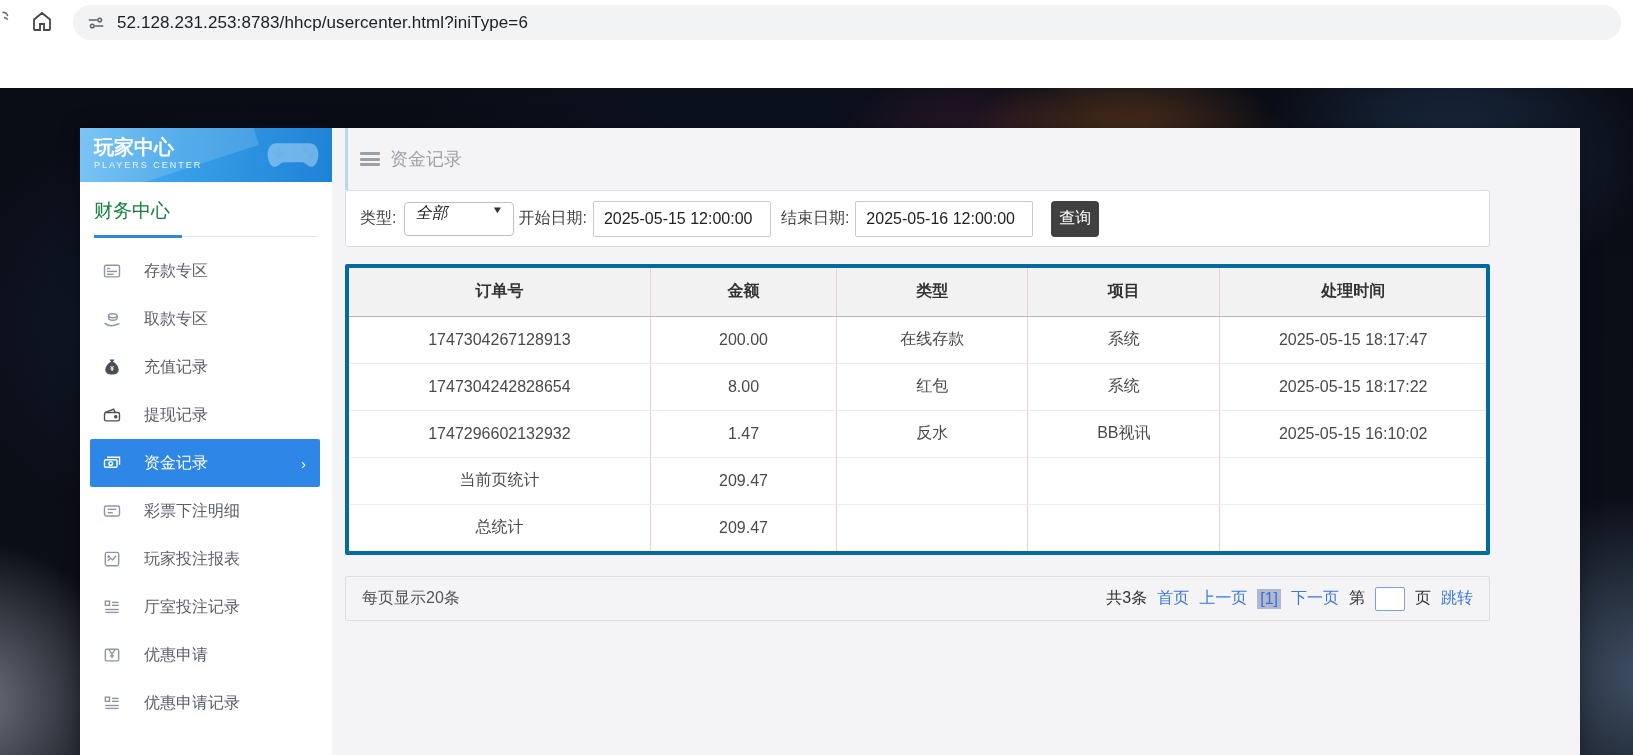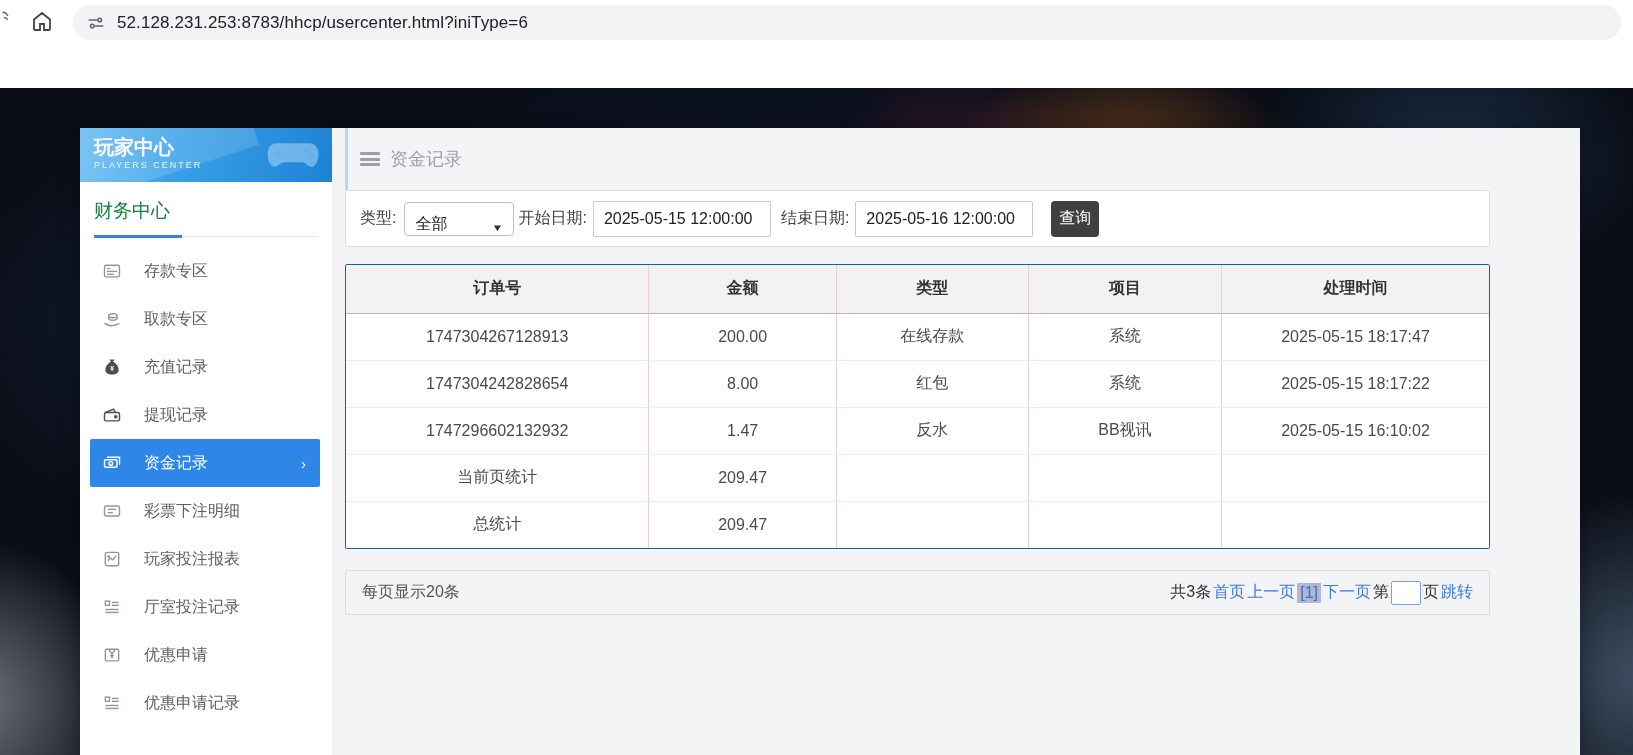--- a/index.html
+++ b/index.html
@@ -63,42 +63,42 @@
   .page-header { height:62px; display:flex; align-items:center; border-left:3px solid #b5d9f5;
                  padding-left:12px; margin-top:0; }
   .burger { width:20px; height:14px; display:flex; flex-direction:column; justify-content:space-between; margin-right:10px; }
   .burger i { display:block; height:3px; background:#9aa0a6; border-radius:1px; }
   .page-title { color:#9aa0a6; font-size:18px; }
 
   .filter-box { background:#fff; border:1px solid #ddd; border-radius:3px; height:57px;
                 display:flex; align-items:center; padding:16px 14px; }
   .f-label { color:#444; font-size:16px; }
   .f-select { width:110px; height:34px; border:1px solid #bfbfbf; border-radius:4px; background:#fff;
-              display:flex; align-items:flex-end; padding:0 10px; margin:0 4px 0 8px; font-size:16px; color:#222;
-              justify-content:space-between; cursor:pointer; }
+              display:flex; align-items:flex-start; padding:0 10px; margin:0 4px 0 8px; font-size:16px; color:#222;
+              justify-content:space-between; cursor:pointer;font-style:italic; }
   .f-select .car { font-size:12px; color:#333; transform:scaleY(.8); }
   .f-input { width:178px; height:36px; border:1px solid #c9c9c9; border-radius:2px; font-size:16px;
              color:#222; padding:0 10px; margin:0 10px 0 6px; font-family:"Liberation Sans",sans-serif; }
   .btn-query { width:48px; height:36px; background:#404040; color:#fff; border:none; border-radius:4px;
                font-size:16px; cursor:pointer; margin-left:8px; }
 
-  .grid { margin-top:17px; border:1px solid #0369a1; background:#fff; border-radius:2px; }
+  .grid { margin-top:17px; border:4px solid #0369a1; background:#fff; border-radius:2px; }
   table { width:100%; border-collapse:collapse; table-layout:fixed; }
   th { background:#f2f2f3; color:#333; font-size:16px; font-weight:bold; height:48px;
        border-right:1px solid #f2cfcf; border-bottom:1px solid #b9b9b9; }
   th:last-child { border-right:none; }
   td { height:47px; text-align:center; font-size:16px; color:#4a4a4a;
        border-right:1px solid #f2cfcf; border-bottom:1px solid #ececec; background:#fff; }
   td:last-child { border-right:none; }
   tr:last-child td { border-bottom:none; }
   col.c1{width:26.5%} col.c2{width:16.4%} col.c3{width:16.8%} col.c4{width:16.9%} col.c5{width:23.4%}
 
   .pager { margin-top:21px; height:45px; background:#f4f4f6; border:1px solid #ddd; border-radius:2px;
            display:flex; align-items:center; padding:0 16px; font-size:16px; color:#555; }
-  .pager-right { margin-left:auto; display:flex; align-items:center; gap:2px; color:#333;justify-content:flex-end; }
+  .pager-right { margin-left:auto; display:flex; align-items:center; gap:10px; color:#333;justify-content:flex-end; }
   .plink { color:#3a77e0; text-decoration:none; cursor:pointer; }
   .pcur { background:#b3b7cb; color:#2f6fe4; padding:1px 3px; }
   .pjump-input { width:30px; height:24px; border:1px solid #7d9fe0; border-radius:2px; background:#fff; }
 </style>
 </head>
 <body>
 
 <div class="browser-bar">
   <span class="ext-frag">
     <svg viewBox="0 0 24 24" fill="none" stroke="currentColor" stroke-width="2">

